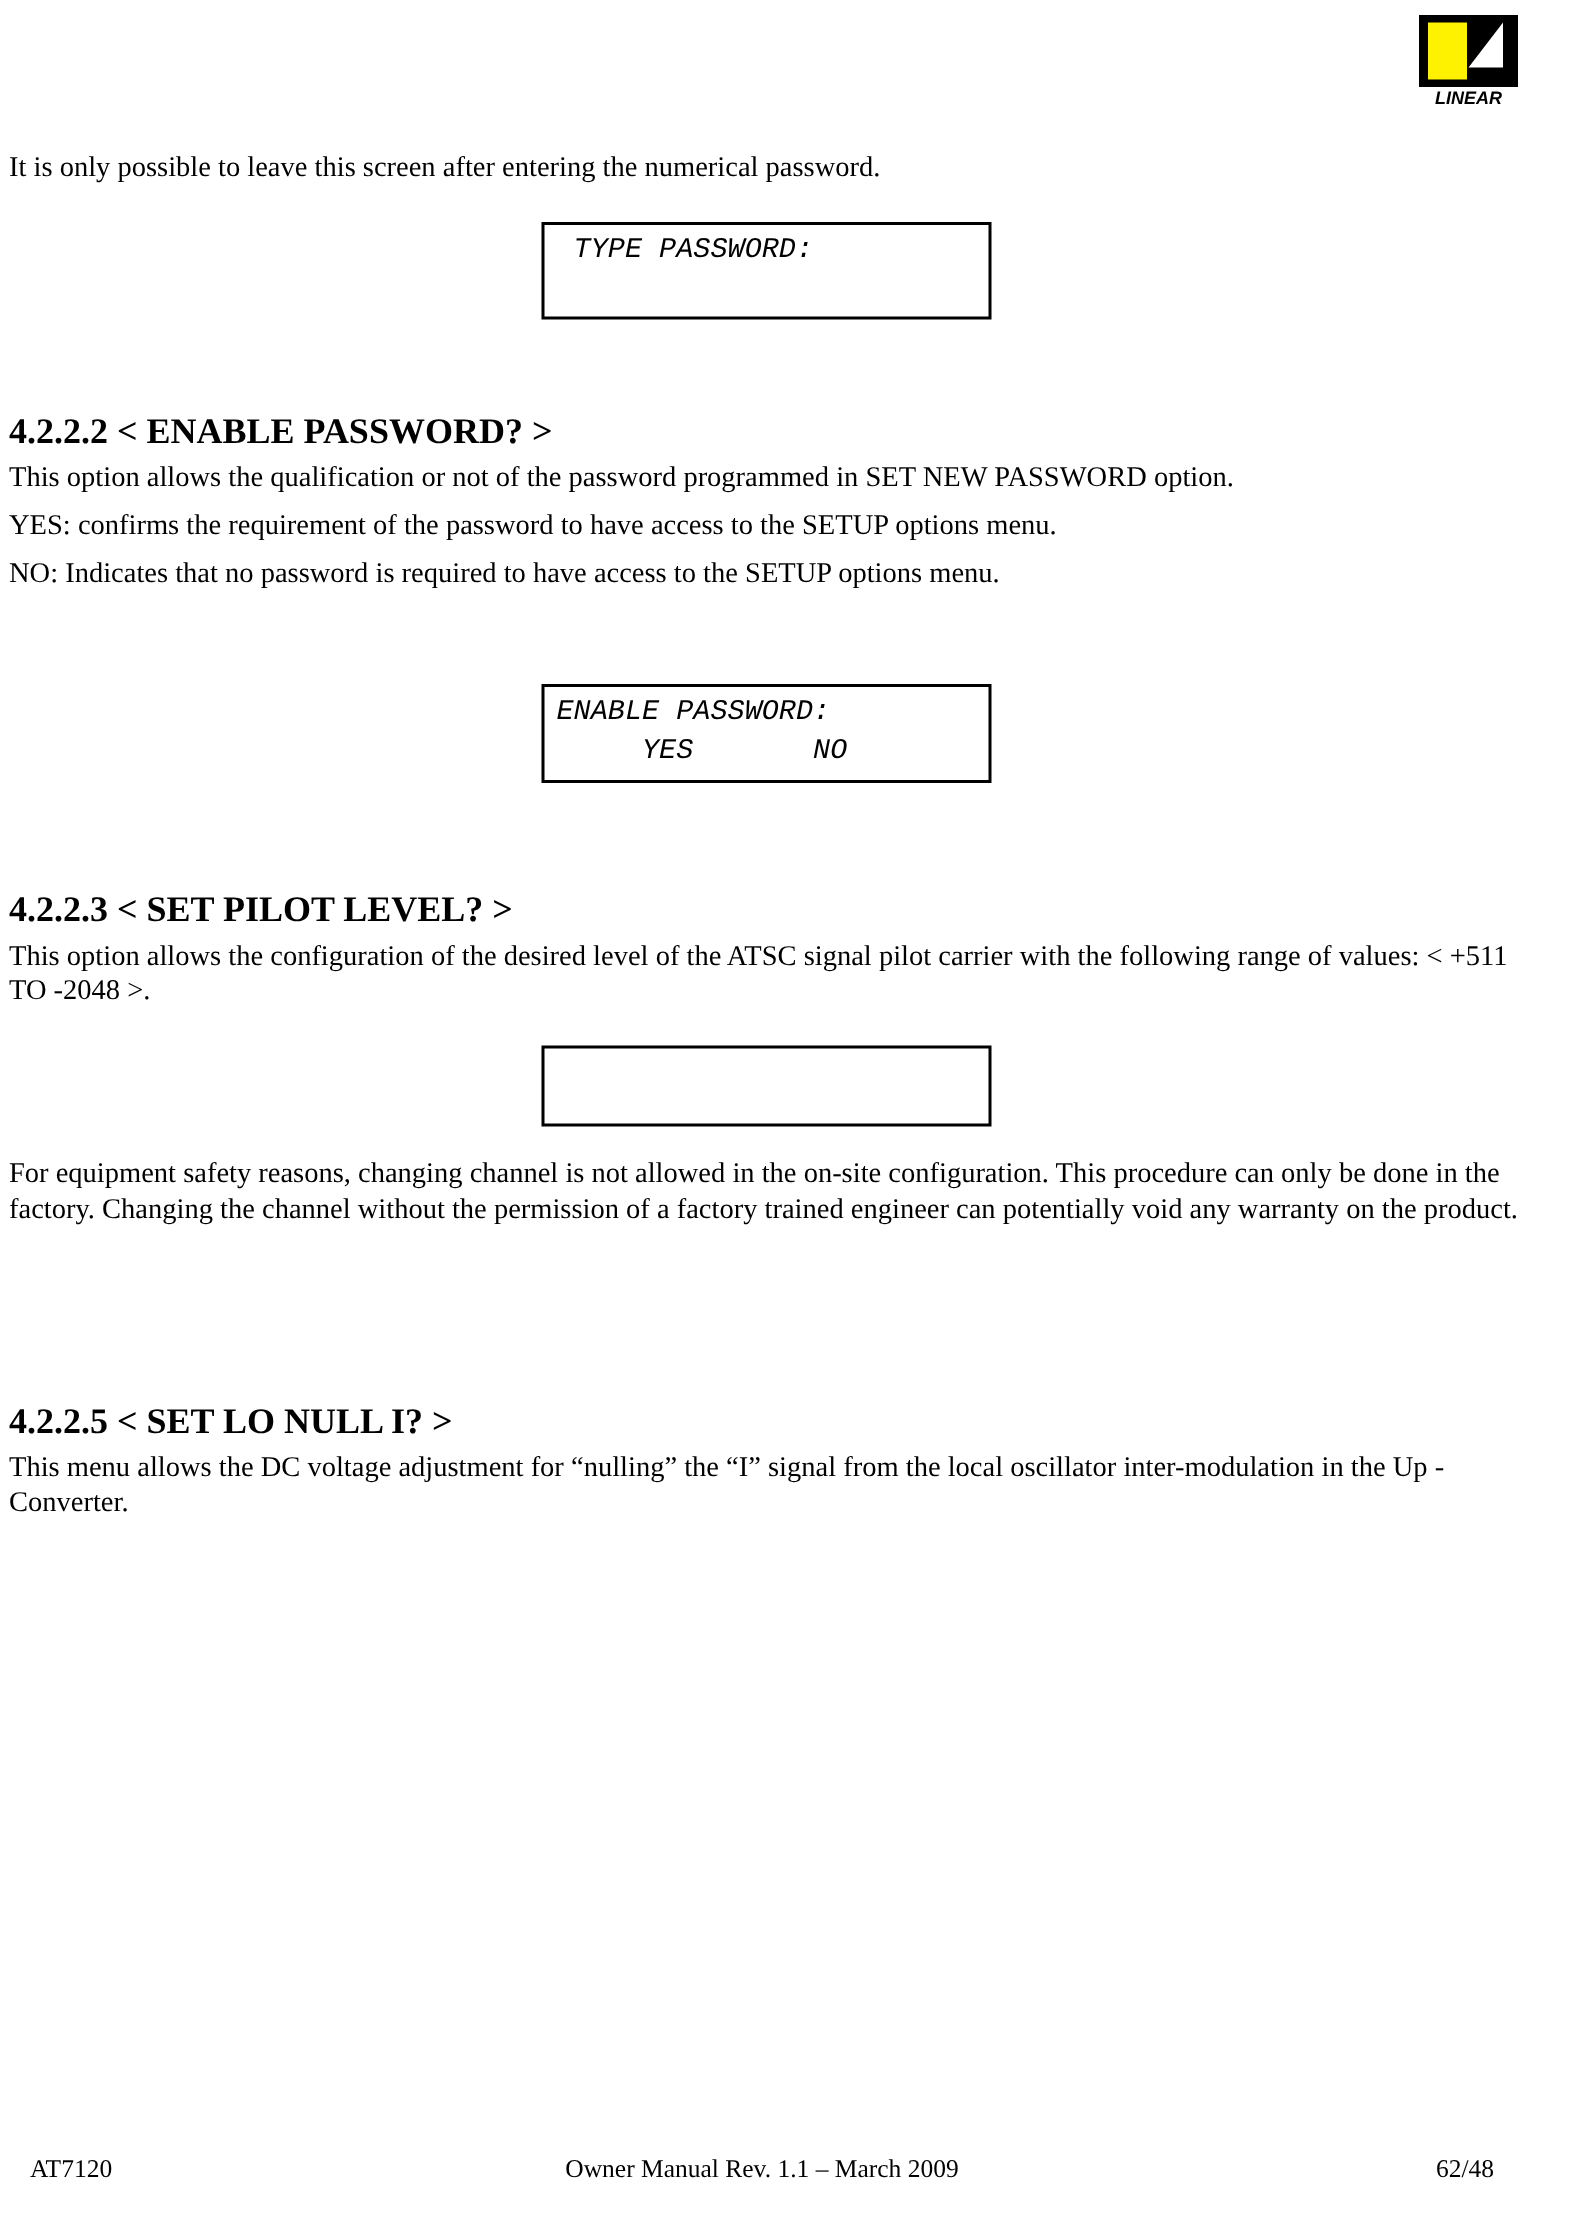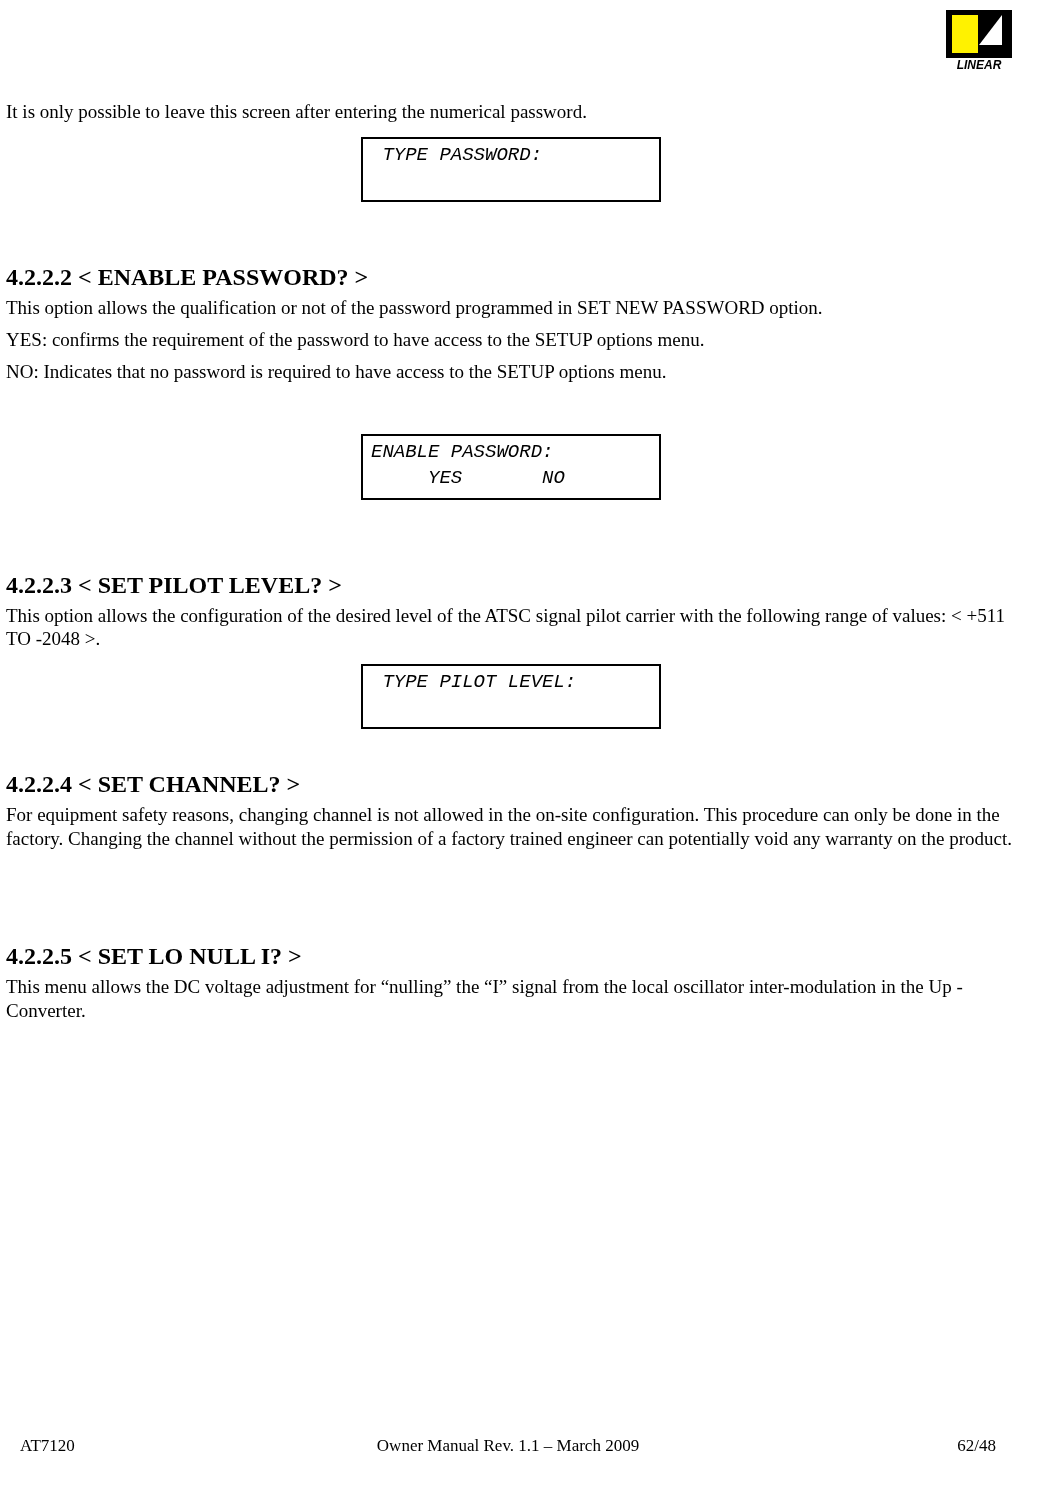--- a/index.html
+++ b/index.html
@@ -27,21 +27,21 @@
 .content {
   padding-top: 82px;
 }
 .para {
   margin: 4px 0 8px 0;
   text-align: left;
 }
 .lcd-box {
   border: 2px solid #000;
   width: 300px;
-  margin: 13px auto 20px auto;
+  margin: 24px auto 20px auto;
   padding: 4px 8px 6px 8px;
   font-family: "Courier New", Courier, monospace;
   font-style: italic;
   font-size: 19px;
   line-height: 1.35;
   box-sizing: border-box;
   min-height: 54px;
 }
 .lcd-box.small { min-height: 54px; }
 .lcd-line { white-space: pre; }
@@ -100,31 +100,29 @@
 
     <div class="lcd-box">
       <div class="lcd-line">ENABLE PASSWORD:</div>
       <div class="lcd-line">     YES       NO</div>
     </div>
 
     <div class="h3" style="margin-top:70px;">4.2.2.3 &lt; SET PILOT LEVEL? &gt;</div>
     <p class="para">This option allows the configuration of the desired level of the ATSC signal pilot carrier with the following range of values: &lt; +511 TO -2048 &gt;.</p>
 
     <div class="lcd-box small">
-      <div class="lcd-line"> TYPE PILOT LEVEL:</div>
       <div class="lcd-line">&nbsp;</div>
     </div>
 
-    <div class="h3" style="margin-top:40px;">4.2.2.4 &lt; SET CHANNEL? &gt;</div>
     <p class="para">For equipment safety reasons, changing channel is not allowed in the on-site configuration. This procedure can only be done in the factory. Changing the channel without the permission of a factory trained engineer can potentially void any warranty on the product.</p>
 
     <div class="spacer-lg"></div>
 
 
-    <div class="h3" style="margin-top:52px;">4.2.2.5 &lt; SET LO NULL I? &gt;</div>
+    <div class="h3" style="margin-top:76px;">4.2.2.5 &lt; SET LO NULL I? &gt;</div>
     <p class="para">This menu allows the DC voltage adjustment for “nulling” the “I” signal from the local oscillator inter-modulation in the Up -Converter.</p>
 
   </div>
 
   <div class="footer">
     <span class="footer-left">AT7120</span>
     <span class="footer-center">Owner Manual Rev. 1.1 – March 2009</span>
     <span class="footer-right">62/48</span>
   </div>
 

